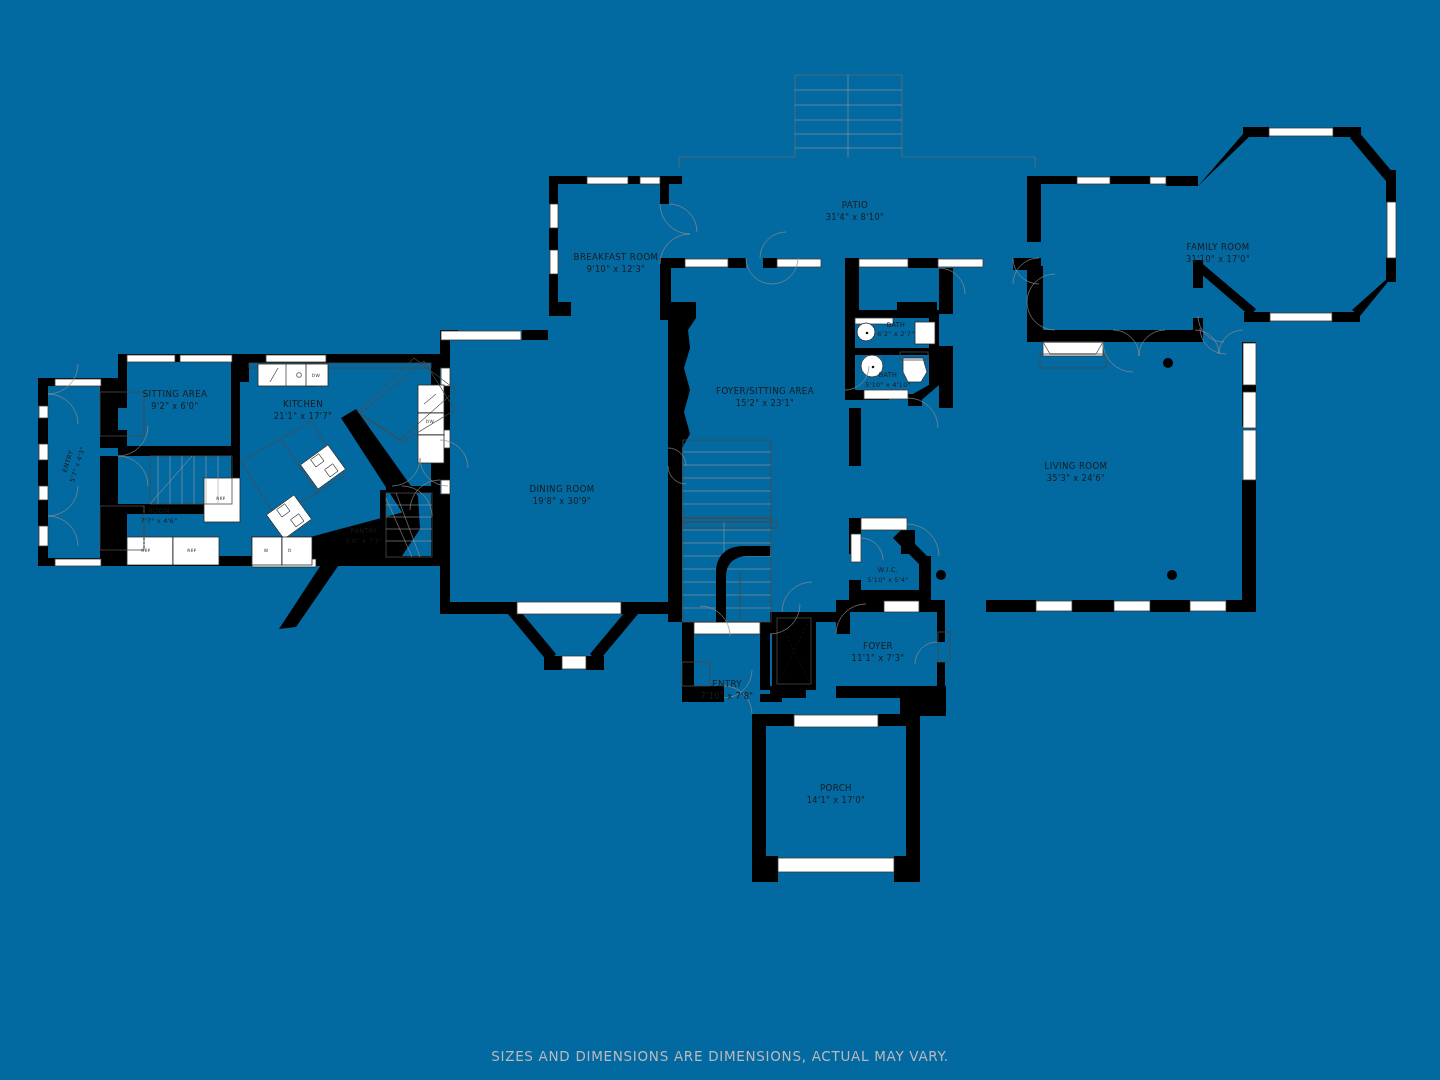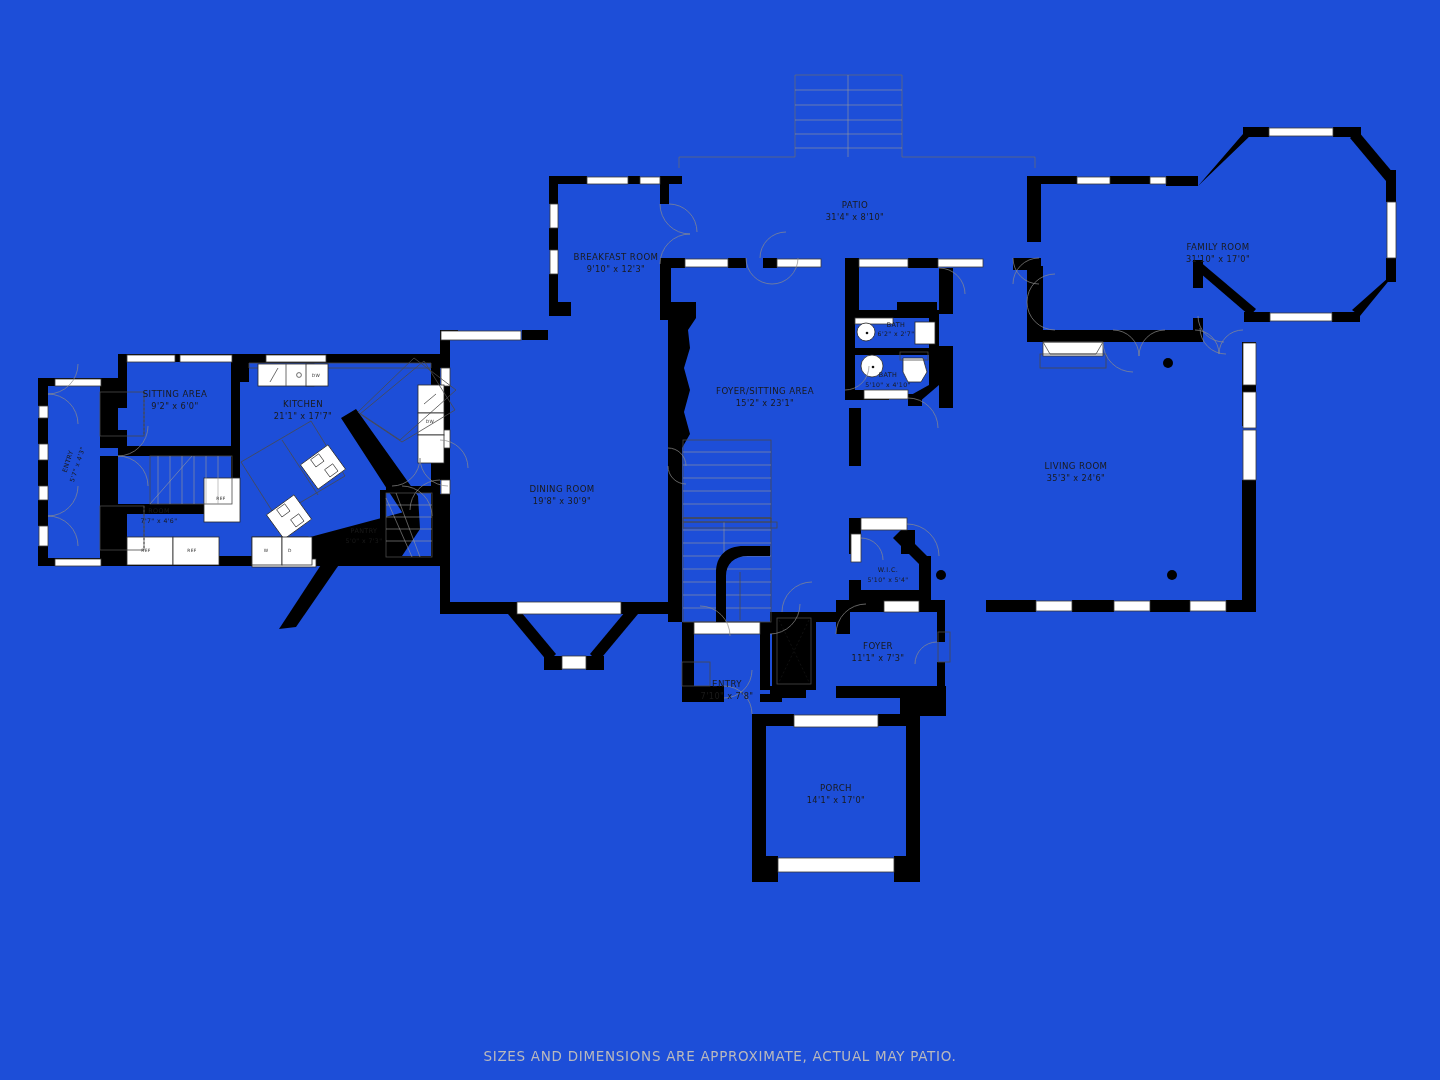--- a/index.html
+++ b/index.html
@@ -2,21 +2,21 @@
 <html><head>
 <meta charset="utf-8">
 <title>Floor Plan</title>
 <style>
   html,body{margin:0;padding:0;background:#ffffff;}
   body{
     width:1440px;height:1080px;
     font-family:"DejaVu Sans","Liberation Sans",sans-serif;
     overflow:hidden;position:relative;
   }
-  #plan-root{position:absolute;inset:0;background:#1d4ed8;}
+  #plan-root{position:absolute;inset:0;background:#0369a1;}
   svg#plan{display:block;width:1440px;height:1080px;}
   .lbl{
     font-family:"DejaVu Sans","Liberation Sans",sans-serif;
     fill:#1a1a1a;
     text-anchor:middle;
     dominant-baseline:middle;
     letter-spacing:0.4px;
   }
   .lbl-name{font-size:8.6px;}
   .lbl-dim{font-size:8.2px;}
@@ -532,14 +532,14 @@
       <text class="lbl lbl-micro" x="430" y="422">DW</text>
       <text class="lbl lbl-micro" x="221" y="499">REF</text>
       <text class="lbl lbl-micro" x="146" y="551">REF</text>
       <text class="lbl lbl-micro" x="192" y="551">REF</text>
       <text class="lbl lbl-micro" x="266" y="551">W</text>
       <text class="lbl lbl-micro" x="290" y="551">D</text>
     </g>
 
   </svg>
 
-  <div class="footer">SIZES AND DIMENSIONS ARE APPROXIMATE, ACTUAL MAY PATIO.</div>
+  <div class="footer">SIZES AND DIMENSIONS ARE DIMENSIONS, ACTUAL MAY VARY.</div>
 </div>
 
 </body></html>

